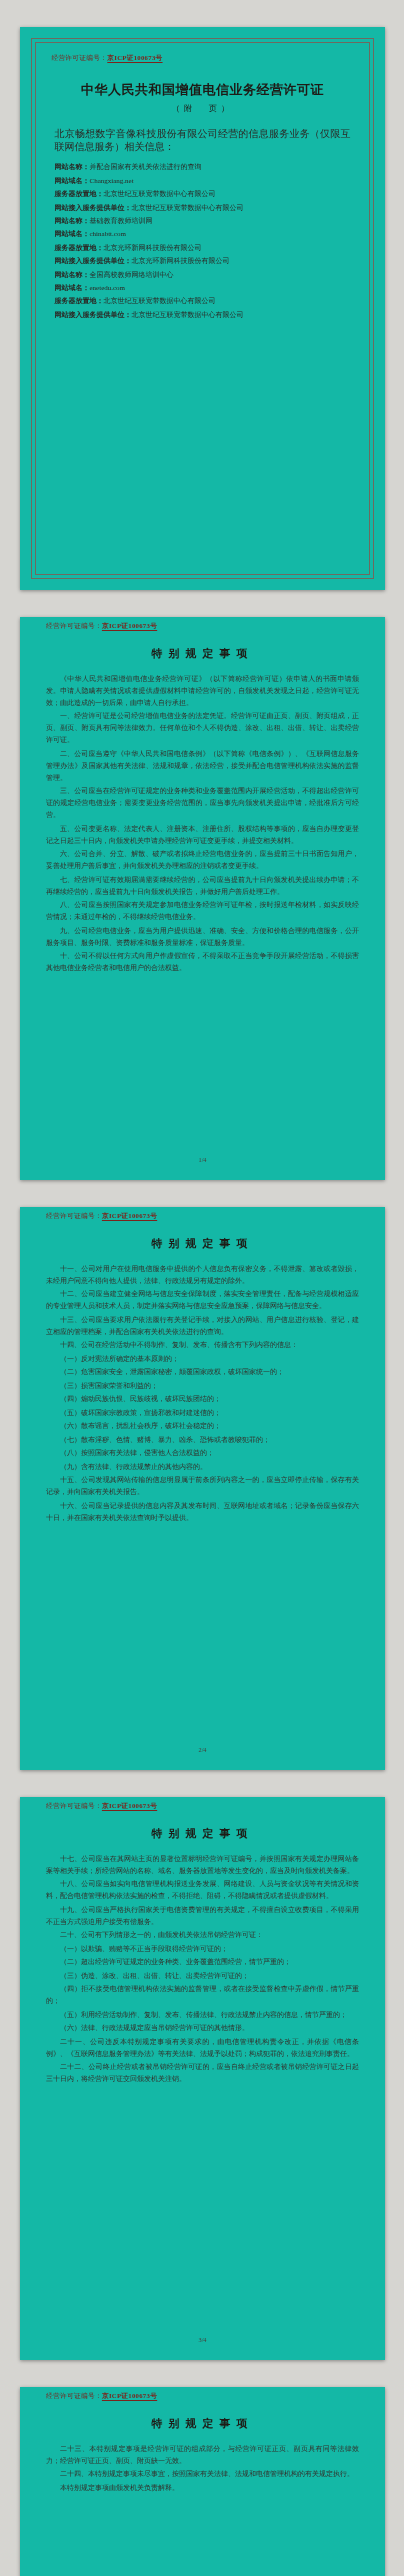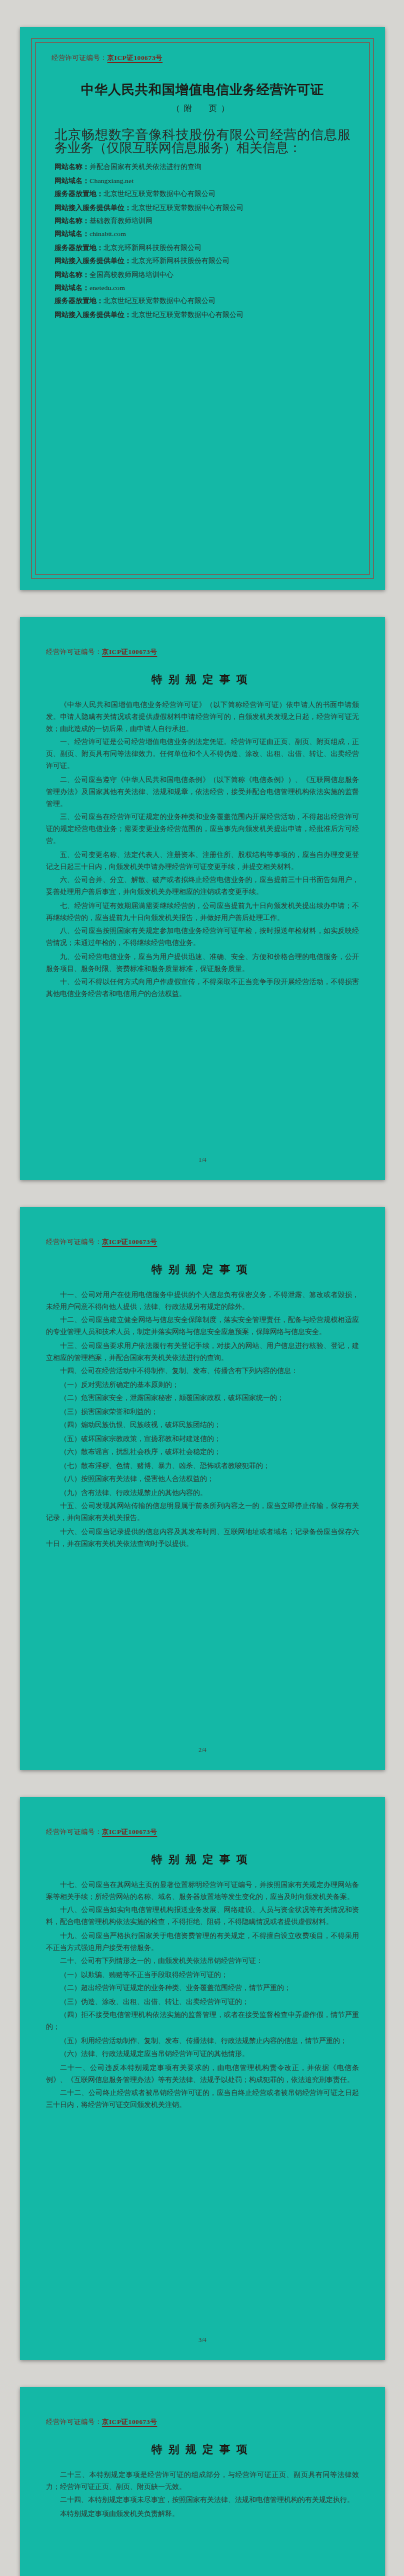--- a/index.html
+++ b/index.html
@@ -49,35 +49,36 @@
     color: #1e1b16;
   }
   .cover-subtitle {
     text-align: center;
     font-size: 8.2px;
     letter-spacing: 4.1px;
     margin-bottom: 15.5px;
     color: #1e1b16;
   }
   .cover-intro {
-    font-size: 13px;
+    font-size: 10px;
     line-height: 12.4px;
     margin: 0 3.1px 7.2px;
     text-align: justify;
+    font-family: Liberation Mono, monospace;
   }
   .cover-entries { margin: 0 3.1px; }
   .cert-line {
     font-size: 7px;
     line-height: 13.4px;
     margin: 0;
     text-align: justify;
   }
   .cert-line .lbl { font-weight: bold; }
   
-  .prov { padding: 31px 26px; }
+  .prov { padding: 5px 26px; }
   .prov-title {
     margin: 15.5px 0 12.4px;
     text-align: center;
     font-size: 10.8px;
     font-weight: bold;
     letter-spacing: 6.2px;
     color: #1e1b16;
   }
   .prov-body .para {
     font-size: 7px;

